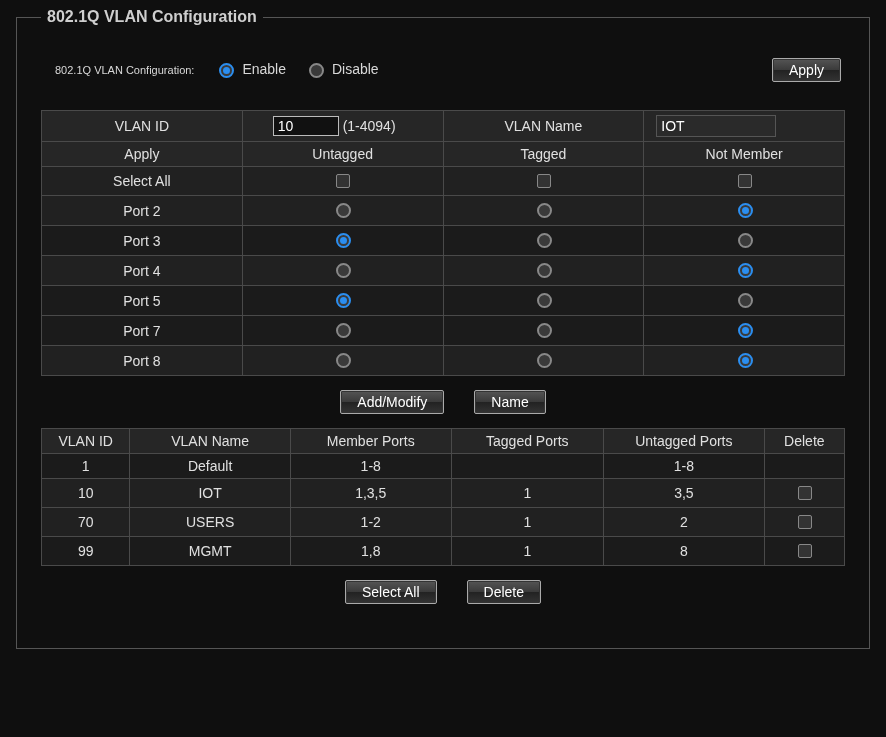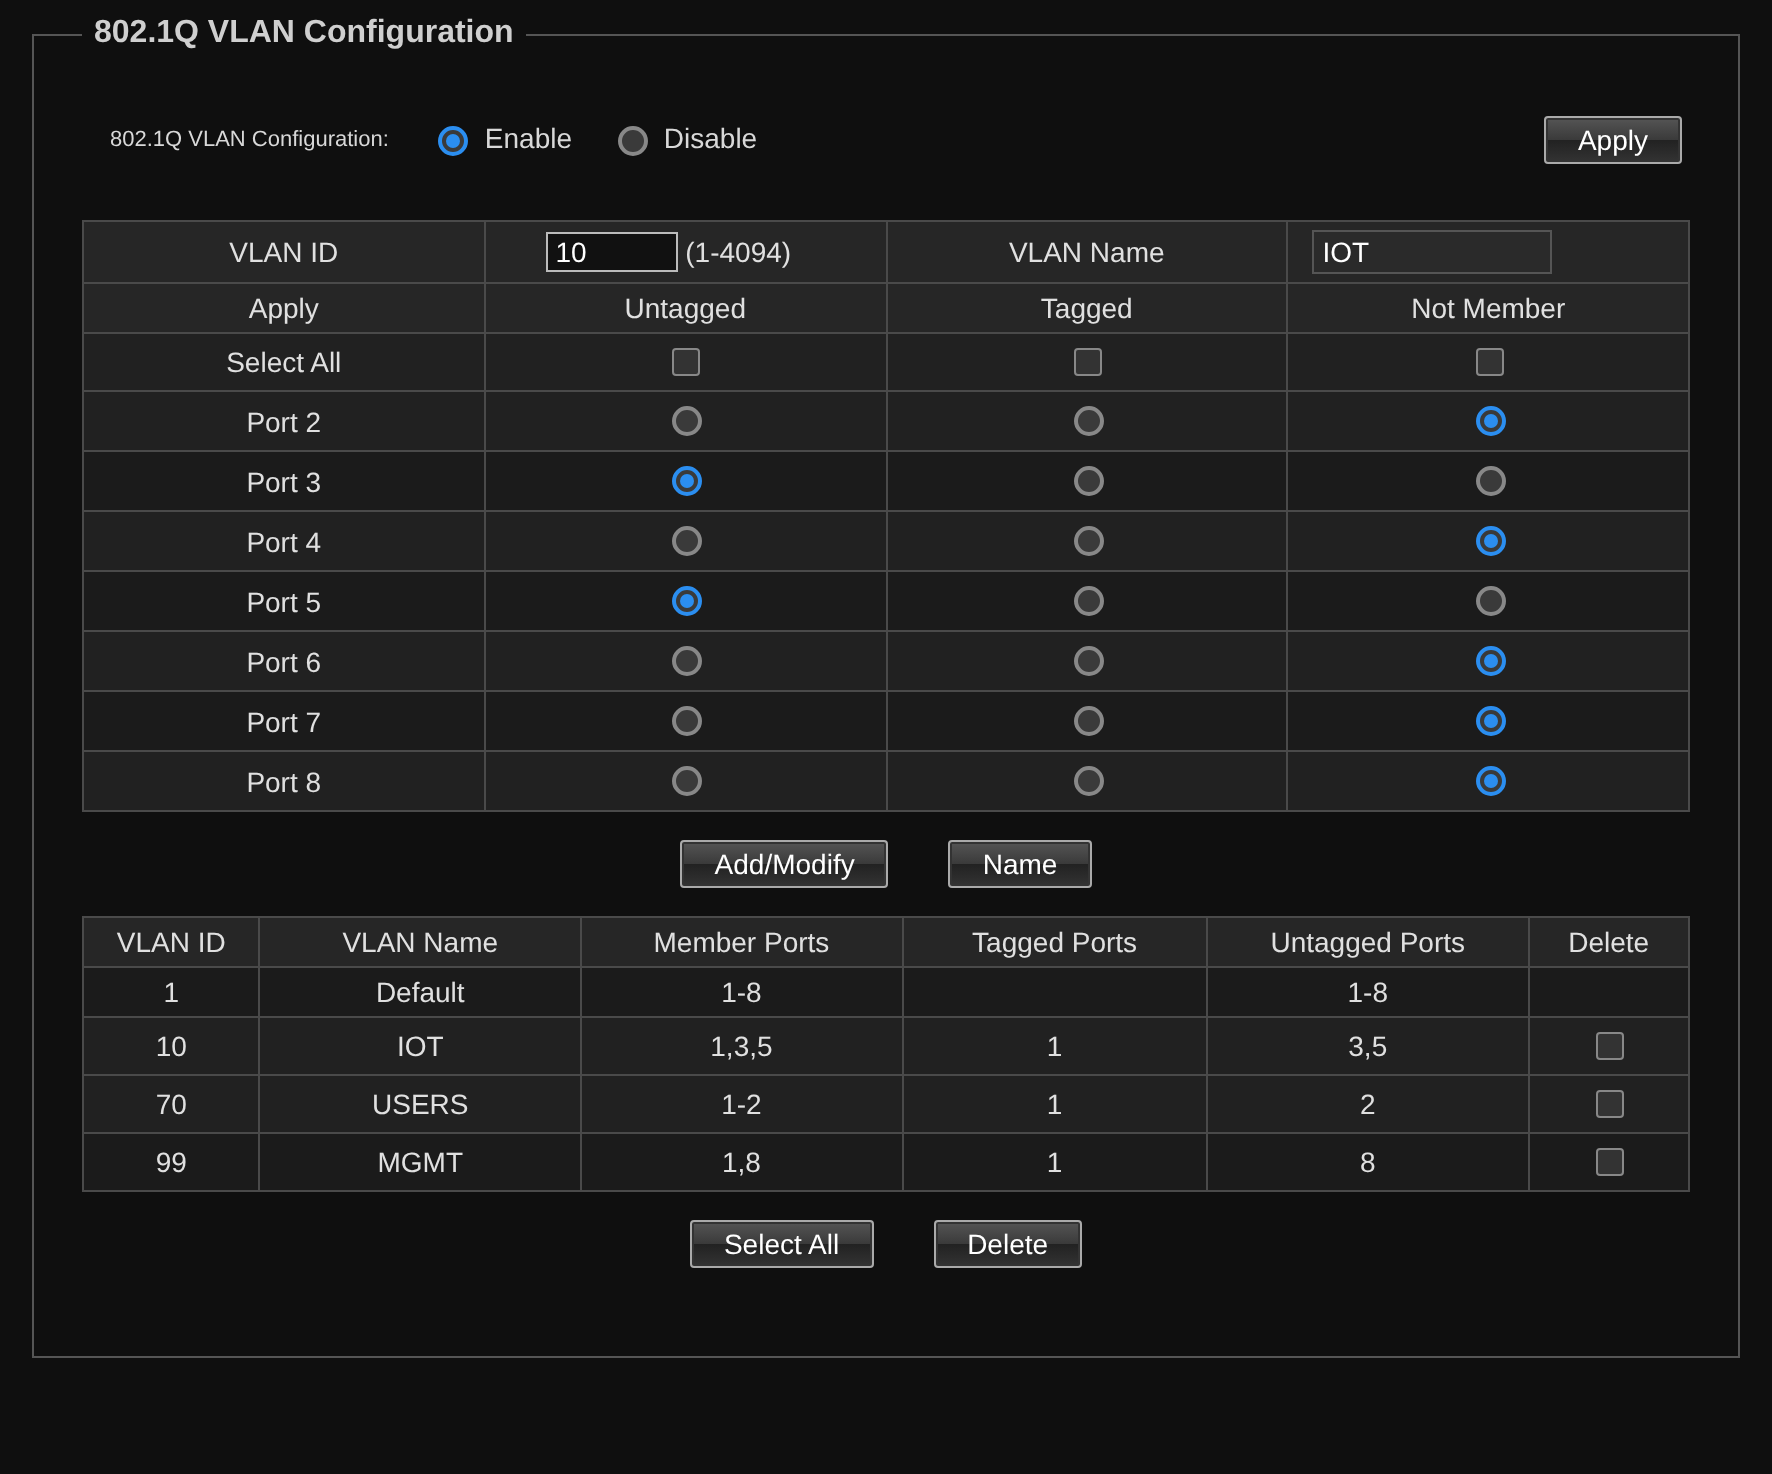--- a/index.html
+++ b/index.html
@@ -221,26 +221,20 @@
             <td><input type="radio" name="port3" style=""></td>
             <td><input type="radio" name="port3" style=""></td>
             <td><input type="radio" name="port3" checked="" style=""></td>
           </tr>
           <tr>
             <td>Port 5</td>
             <td><input type="radio" name="port4" checked="" style=""></td>
             <td><input type="radio" name="port4" style=""></td>
             <td><input type="radio" name="port4" style=""></td>
           </tr>
-          <tr class="alt">
-            <td>Port 6</td>
-            <td><input type="radio" name="port5" style=""></td>
-            <td><input type="radio" name="port5" style=""></td>
-            <td><input type="radio" name="port5" checked="" style=""></td>
-          </tr>
           <tr>
             <td>Port 7</td>
             <td><input type="radio" name="port6" style=""></td>
             <td><input type="radio" name="port6" style=""></td>
             <td><input type="radio" name="port6" checked="" style=""></td>
           </tr>
           <tr class="alt">
             <td>Port 8</td>
             <td><input type="radio" name="port7" style=""></td>
             <td><input type="radio" name="port7" style=""></td>

